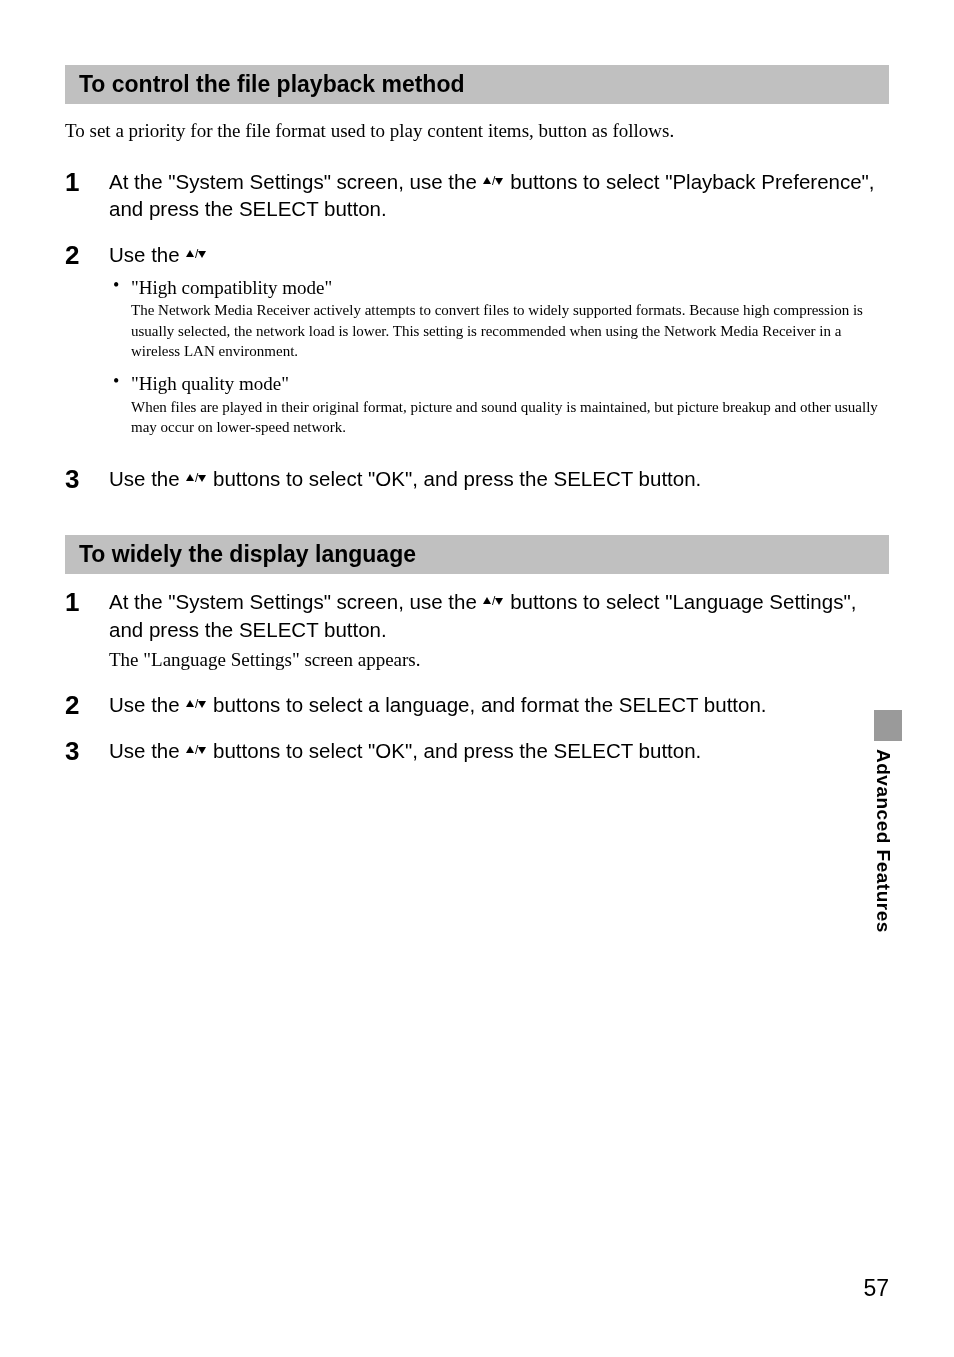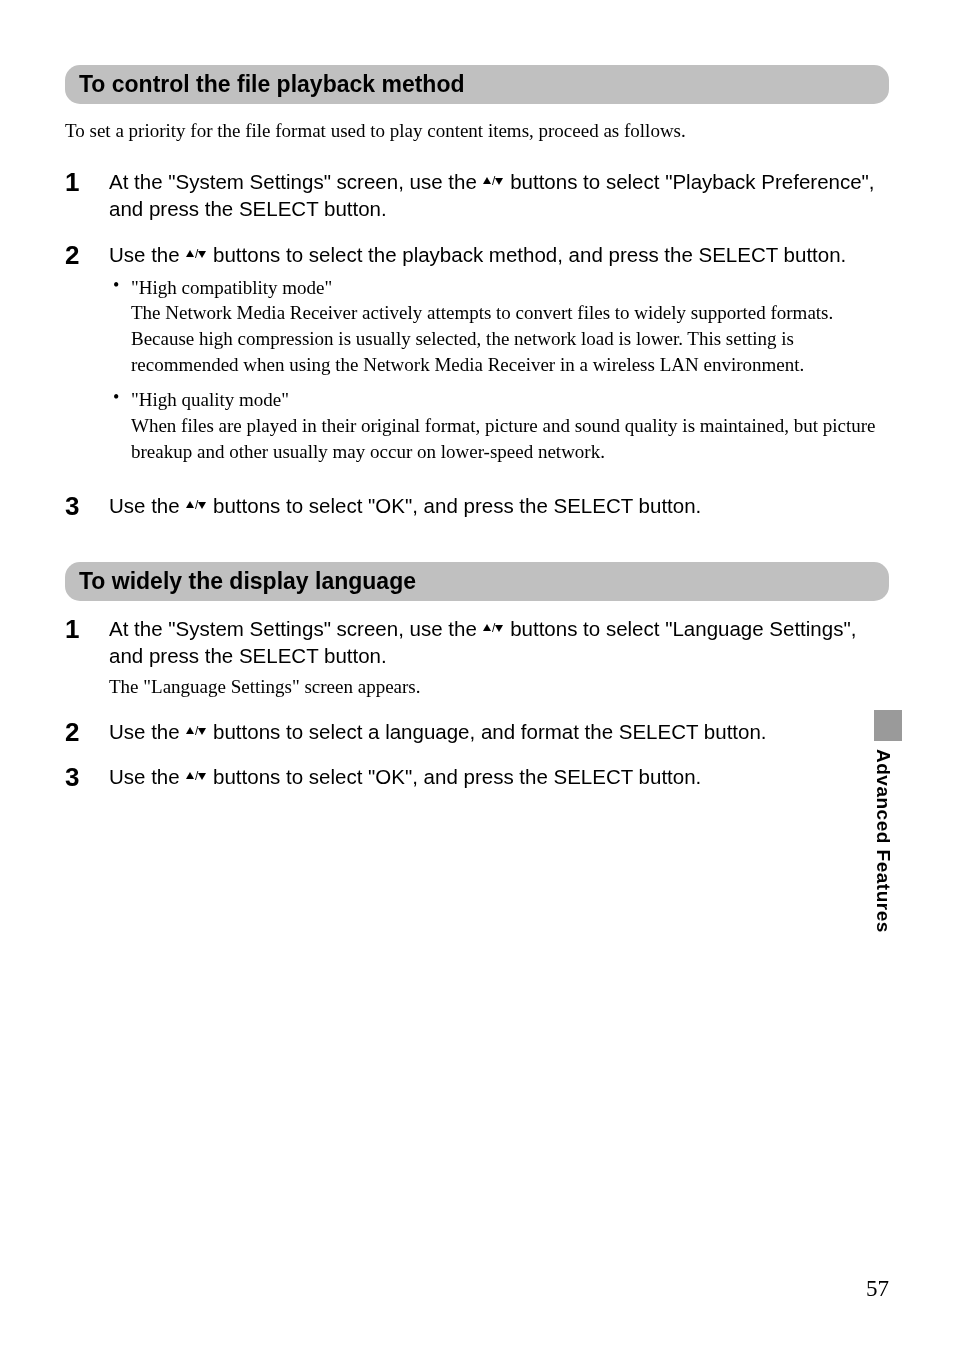--- a/index.html
+++ b/index.html
@@ -18,21 +18,20 @@
     .page-content {
       padding: 65px 65px 0 65px;
     }
     .section-header {
       background: #c0c0c0;
       padding: 6px 14px;
       margin-bottom: 14px;
       font-family: Arial, Helvetica, sans-serif;
       font-weight: bold;
       font-size: 23px;
-      border-radius: 15px;
     }
     .intro-text {
       font-size: 19px;
       margin-bottom: 24px;
       line-height: 1.35;
     }
     .step {
       display: flex;
       margin-bottom: 18px;
     }
@@ -71,21 +70,21 @@
       position: absolute;
       left: -18px;
       top: 0;
       font-size: 18px;
     }
     .bullet-title {
       font-size: 19px;
       line-height: 1.35;
     }
     .bullet-desc {
-      font-size: 19px;
+      font-size: 15px;
       line-height: 1.35;
     }
     .arrow-inline {
       display: inline-block;
       vertical-align: baseline;
       font-size: 14px;
       position: relative;
       top: -2px;
     }
     .side-tab {
@@ -106,34 +105,34 @@
       text-orientation: mixed;
       font-family: Arial, Helvetica, sans-serif;
       font-weight: bold;
       font-size: 19px;
       letter-spacing: 0.5px;
     }
     .page-number {
       position: absolute;
       right: 65px;
       bottom: 55px;
-      font-family: Liberation Serif, serif;
+      font-family: Liberation Sans, sans-serif;
       font-size: 23px;
     }
     .section-gap {
       height: 24px;
     }
   </style>
 </head>
 <body>
 
 <div class="page-content">
 
   <div class="section-header">To control the file playback method</div>
-  <p class="intro-text">To set a priority for the file format used to play content items, proceed as follows.</p>
+  <p class="intro-text">To set a priority for the file format used to play content items, button as follows.</p>
 
   <div class="step">
     <div class="step-num">1</div>
     <div class="step-body">
       <div class="step-main">
         <span>At the "System Settings" screen, use the </span><span class="arrow-inline"><svg width="22" height="12" viewBox="0 0 22 12">
               <polygon points="5,2 9,9 1,9" fill="#000"></polygon>
               <text x="10" y="10" font-size="12" font-family="Arial">/</text>
               <polygon points="17,10 21,3 13,3" fill="#000"></polygon>
             </svg></span><span> buttons to select "Playback Preference", and press the SELECT button.</span>
@@ -142,21 +141,21 @@
   </div>
 
   <div class="step">
     <div class="step-num">2</div>
     <div class="step-body">
       <div class="step-main">
         <span>Use the </span><span class="arrow-inline"><svg width="22" height="12" viewBox="0 0 22 12">
               <polygon points="5,2 9,9 1,9" fill="#000"></polygon>
               <text x="10" y="10" font-size="12" font-family="Arial">/</text>
               <polygon points="17,10 21,3 13,3" fill="#000"></polygon>
-            </svg></span><span> buttons to select the playback method, and press the SELECT button.</span>
+            </svg></span>
       </div>
       <div class="bullet-list">
         <div class="bullet-item">
           <div class="bullet-title">"High compatiblity mode"</div>
           <div class="bullet-desc">The Network Media Receiver actively attempts to convert files to widely supported formats. Because high compression is usually selected, the network load is lower. This setting is recommended when using the Network Media Receiver in a wireless LAN environment.</div>
         </div>
         <div class="bullet-item">
           <div class="bullet-title">"High quality mode"</div>
           <div class="bullet-desc">When files are played in their original format, picture and sound quality is maintained, but picture breakup and other usually may occur on lower-speed network.</div>
         </div>

